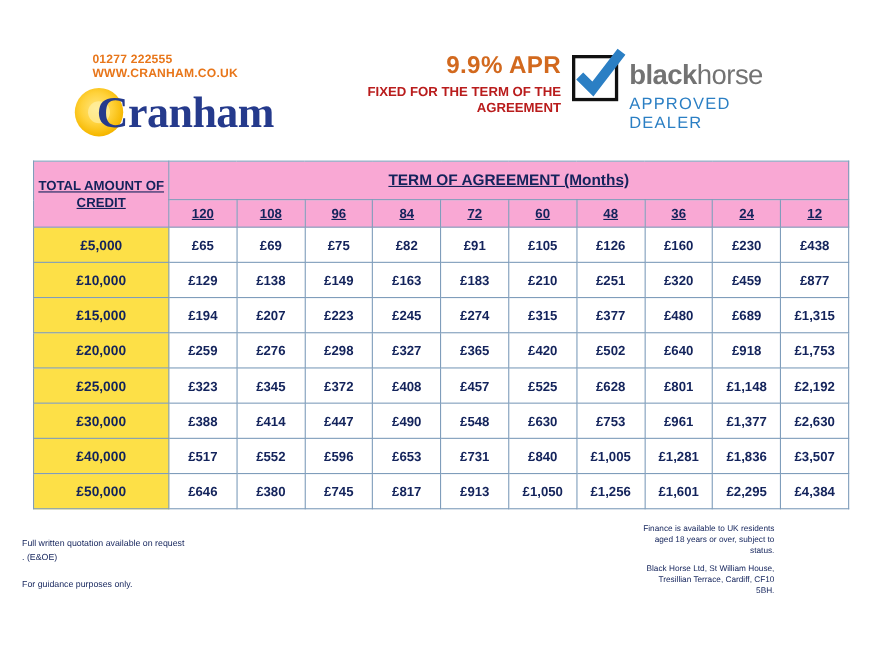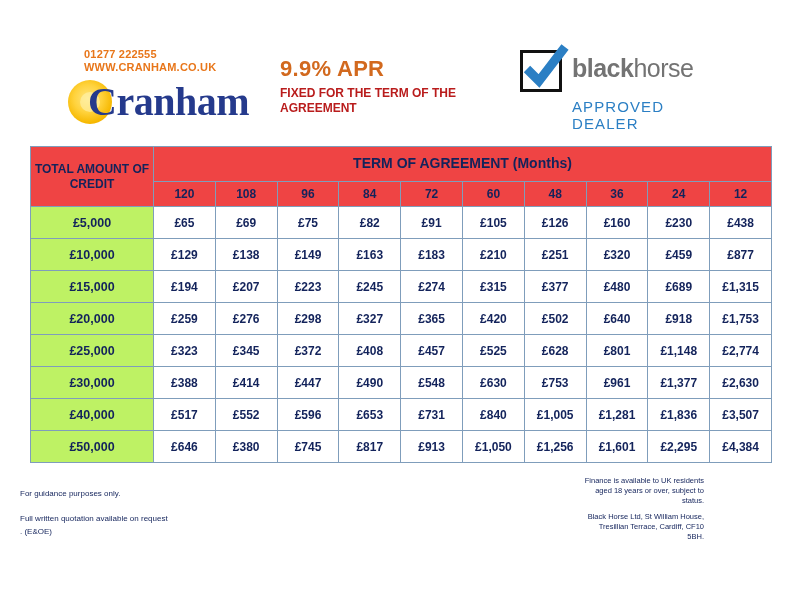--- a/index.html
+++ b/index.html
@@ -84,23 +84,23 @@
     font-family: "Liberation Serif", serif;
     font-size: 40px;
     font-weight: bold;
     color: #253a8c;
     letter-spacing: -0.5px;
   }
 
   .apr-block {
     position: absolute;
     left: 280px;
-    top: 18px;
+    top: 8px;
     width: 230px;
-    text-align: left;
+    text-align: right;
     color: #b35a00;
   }
   .apr-main {
     font-size: 22px;
     font-weight: bold;
     color: #d2691e;
     letter-spacing: 0.3px;
   }
   .apr-sub {
     margin-top: 4px;
@@ -139,21 +139,21 @@
     font-weight: bold;
     color: #737373;
     letter-spacing: -0.5px;
   }
   .bh-name .light {
     font-weight: normal;
   }
   .bh-sub {
     position: absolute;
     left: 52px;
-    top: 52px;
+    top: 40px;
     font-size: 15px;
     color: #2b7fc4;
     letter-spacing: 1.1px;
   }
 
   
   .table-wrap {
     position: absolute;
     left: 30px;
     top: 146px;
@@ -163,21 +163,22 @@
     border-collapse: collapse;
     width: 742px;
     table-layout: fixed;
   }
   table.rates th, table.rates td {
     border: 1px solid #7f9dbb;
     text-align: center;
     color: #13235b;
   }
   .hdr-bg {
-    background: #ef4444;
+    background: #f9a8d4;
+    text-decoration: underline;
   }
   th.total-credit {
     width: 118px;
     font-size: 12px;
     font-weight: bold;
     line-height: 15px;
     padding: 4px 2px;
   }
   th.term-title {
     font-size: 14px;
@@ -187,21 +188,21 @@
   }
   th.month {
     font-size: 12px;
     font-weight: bold;
     height: 22px;
   }
   td.amount {
     font-size: 12.5px;
     font-weight: bold;
     height: 29px;
-    background: #bef264;
+    background: #fde047;
   }
   td.val {
     font-size: 12px;
     font-weight: bold;
     height: 29px;
     background: #ffffff;
   }
 
   
   .footer-note-left {
@@ -352,21 +353,21 @@
             <td class="amount">£25,000</td>
             <td class="val">£323</td>
             <td class="val">£345</td>
             <td class="val">£372</td>
             <td class="val">£408</td>
             <td class="val">£457</td>
             <td class="val">£525</td>
             <td class="val">£628</td>
             <td class="val">£801</td>
             <td class="val">£1,148</td>
-            <td class="val">£2,774</td>
+            <td class="val">£2,192</td>
           </tr>
           <tr>
             <td class="amount">£30,000</td>
             <td class="val">£388</td>
             <td class="val">£414</td>
             <td class="val">£447</td>
             <td class="val">£490</td>
             <td class="val">£548</td>
             <td class="val">£630</td>
             <td class="val">£753</td>
@@ -398,22 +399,22 @@
             <td class="val">£1,256</td>
             <td class="val">£1,601</td>
             <td class="val">£2,295</td>
             <td class="val">£4,384</td>
           </tr>
         </tbody>
     </table>
   </div>
 
   <div class="footer-note-left">
+    <p>Full written quotation available on request . (E&amp;OE)</p>
     <p>For guidance purposes only.</p>
-    <p>Full written quotation available on request . (E&amp;OE)</p>
   </div>
 
 
   <div class="footer-note-right">
     <p>Finance is available to UK residents aged 18 years or over, subject to status.</p>
     <p>Black Horse Ltd, St William House, Tresillian Terrace, Cardiff, CF10 5BH.</p>
   </div>
 
 </div>
 

